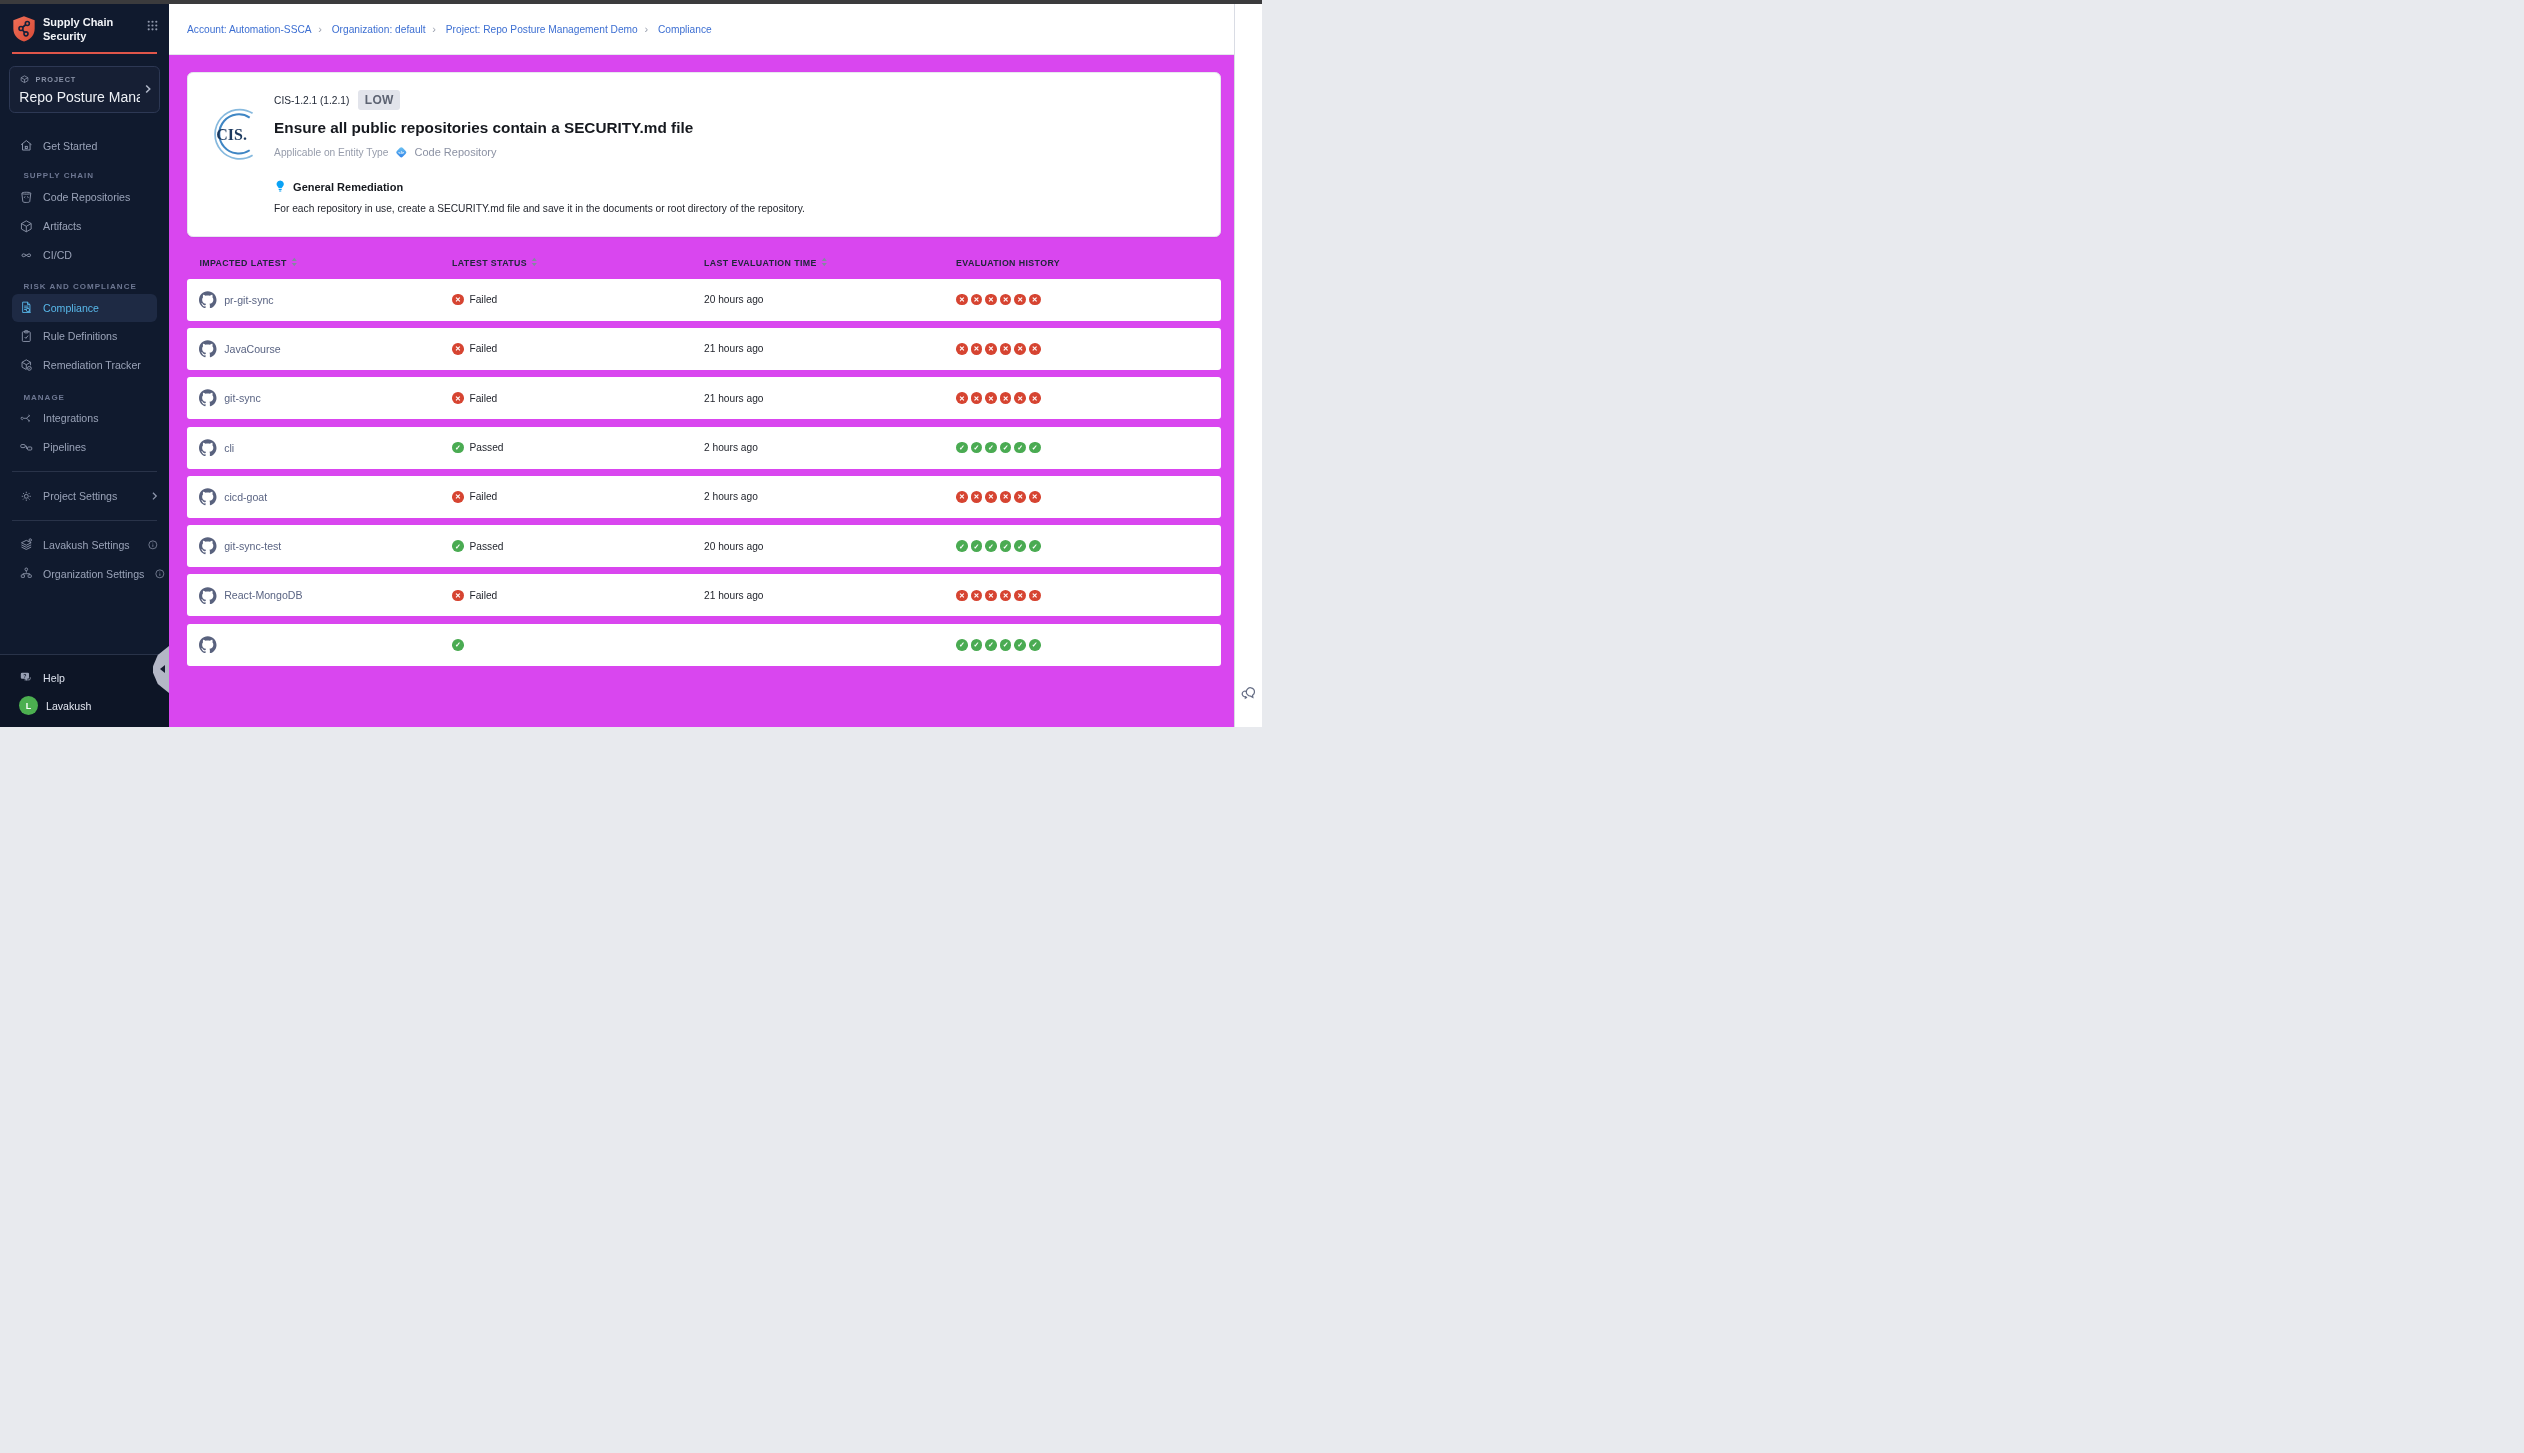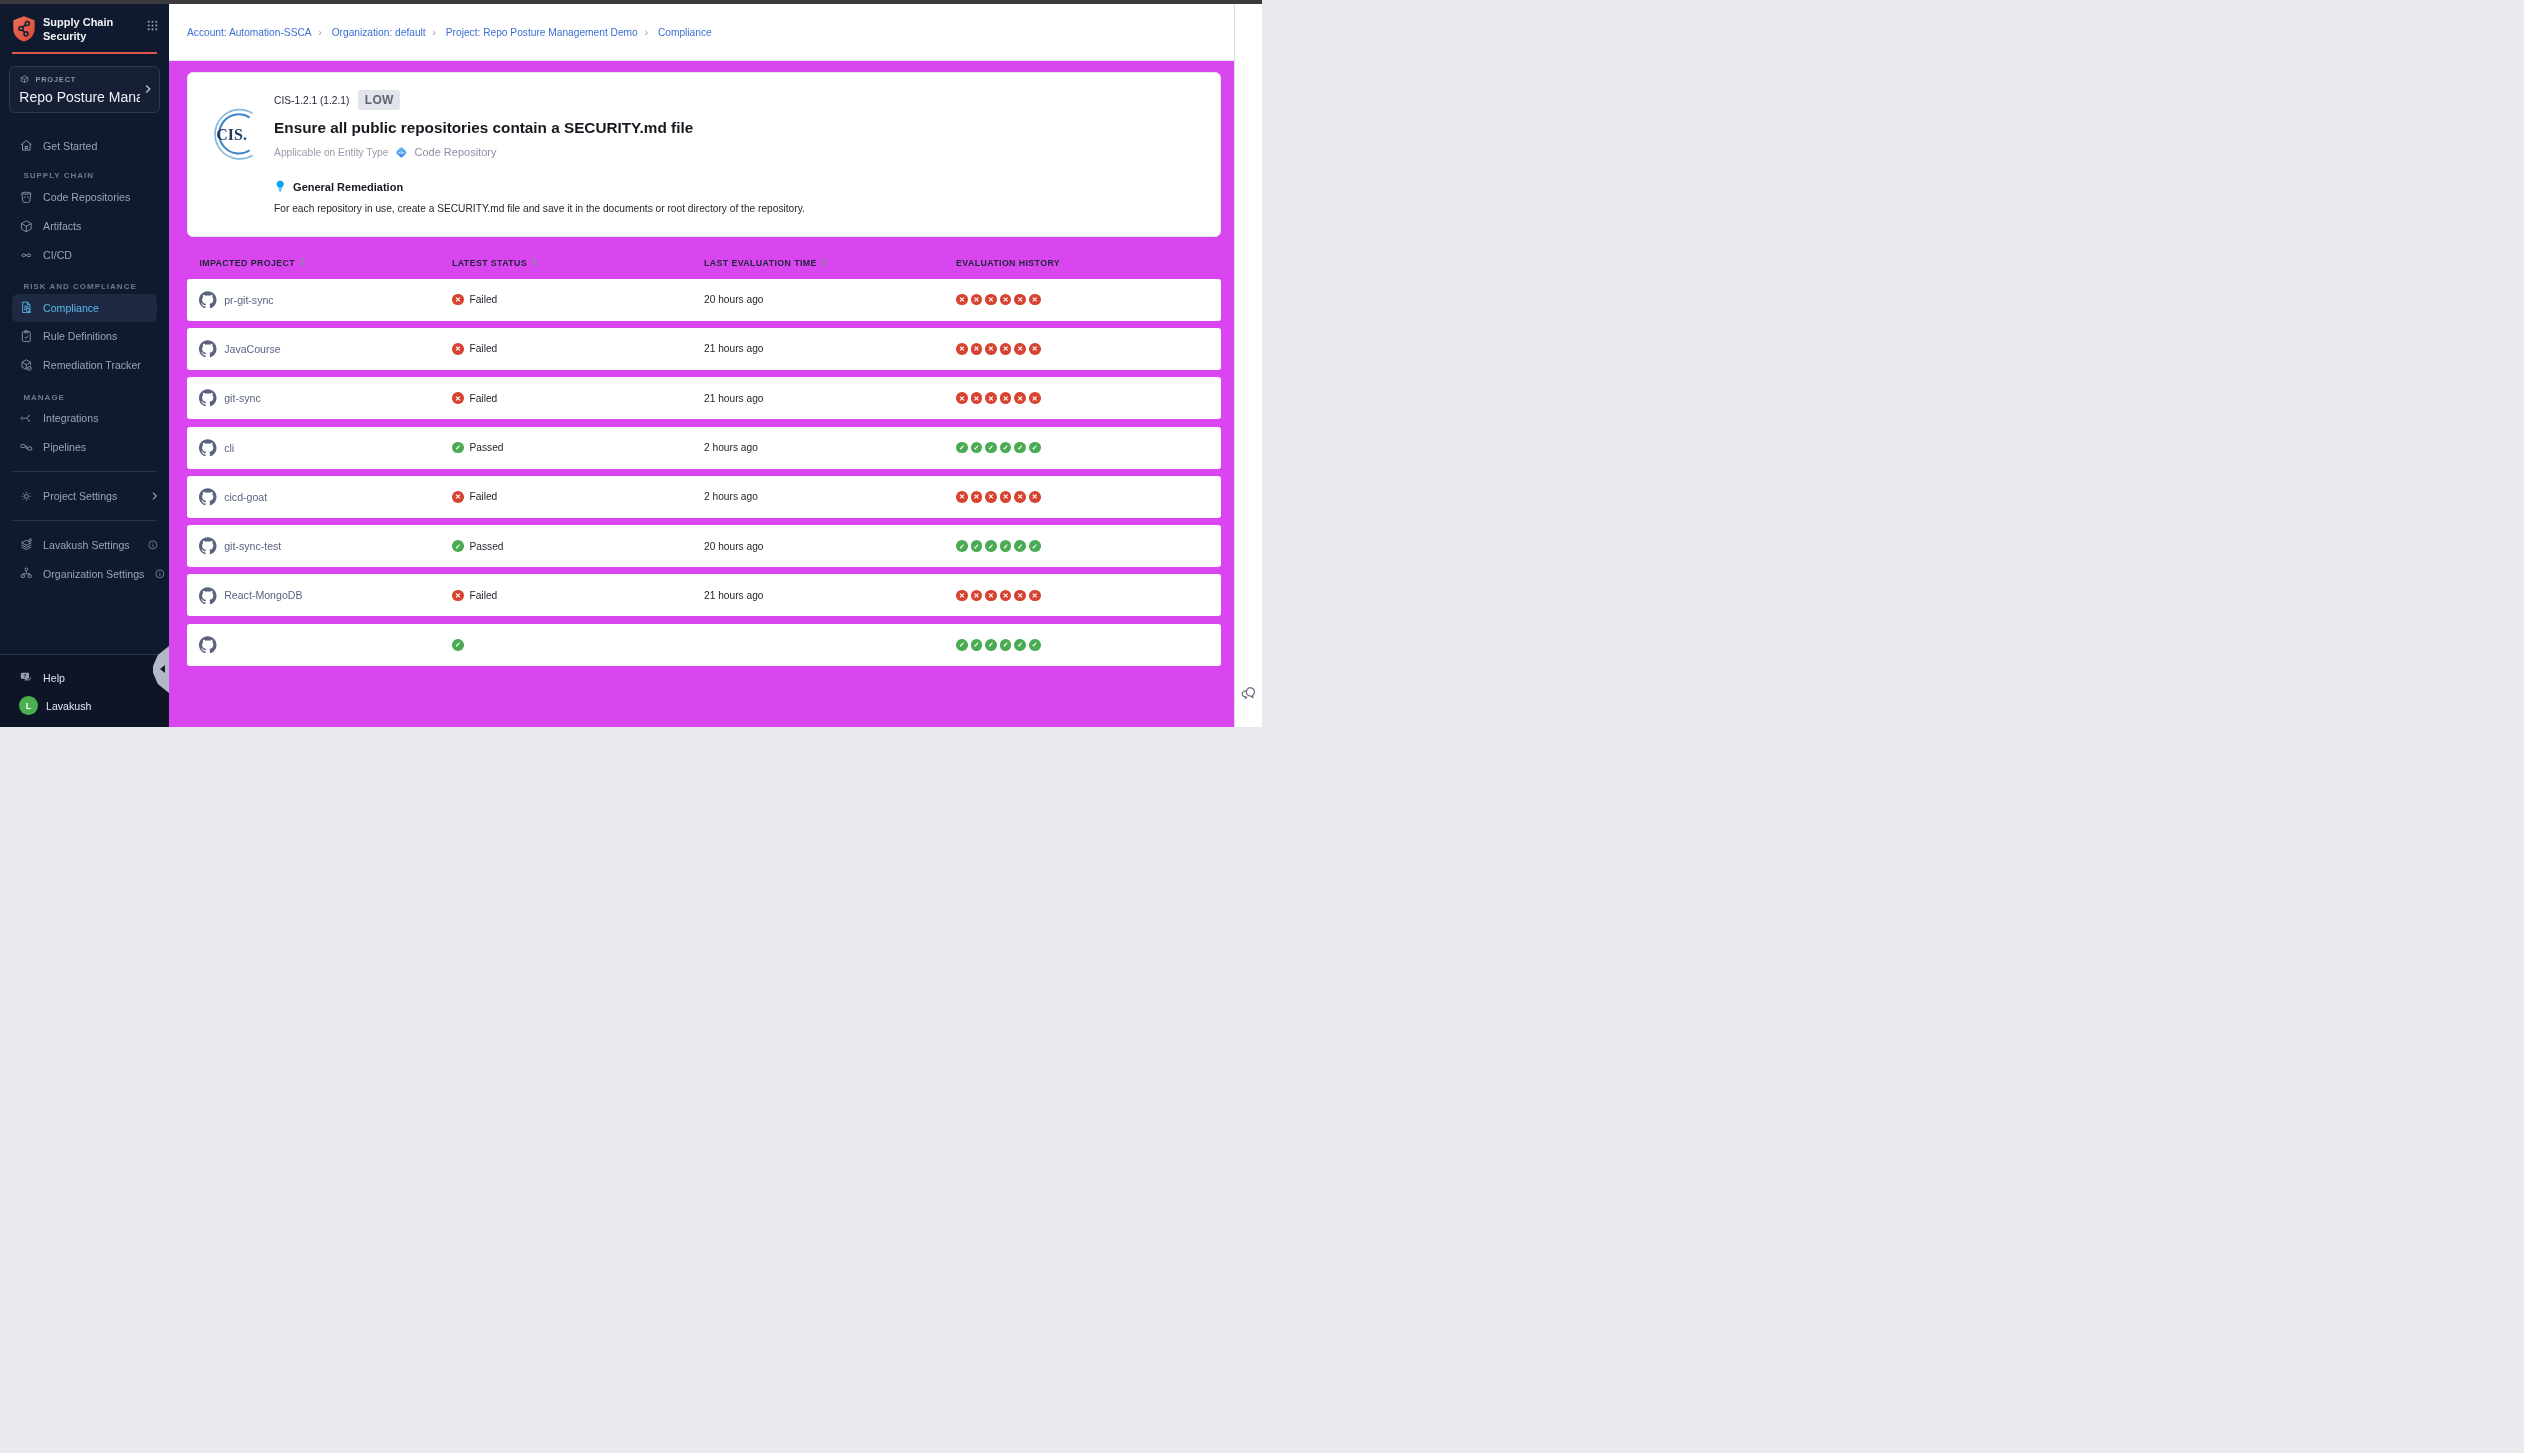--- a/index.html
+++ b/index.html
@@ -43,21 +43,21 @@
     clip-path:polygon(100% 0, 30% 19%, 0 43%, 0 57%, 30% 81%, 100% 100%); cursor:pointer; }
   .collapse-handle::after { content:""; position:absolute; right:3.7px; top:19px; width:0; height:0;
     border-top:4.4px solid transparent; border-bottom:4.4px solid transparent; border-right:5.8px solid #141c2f; }
 
   
   .right-strip { position:absolute; top:3.7px; right:0; bottom:0; width:28.5px; background:#ffffff; border-left:0.7px solid #d9dce4; z-index:3; }
   .chat-fab { position:absolute; right:4.4px; bottom:23.4px; z-index:7; cursor:pointer; }
 
   
   .main { position:absolute; top:3.7px; left:169px; right:28.5px; bottom:0; }
-  .crumb-bar { height:57px; background:#fff; border-bottom:0.7px solid #e4e7ed; display:flex; align-items:center; padding-left:18px; }
+  .crumb-bar { height:51px; background:#fff; border-bottom:0.7px solid #e4e7ed; display:flex; align-items:center; padding-left:18px; }
   .crumb a { color:#3d6fd2; font-size:10.2px; text-decoration:none; cursor:pointer; }
   .crumb .sep { color:#9aa0ae; font-size:11px; padding:0 6.6px; }
 
   .content { position:absolute; top:51px; left:0; right:0; bottom:0; padding:17px 12.4px 0 18px; }
 
   .rule-card { background:#fff; border:0.7px solid #e6e8ef; border-radius:5.8px; box-shadow:0 0.7px 1.5px rgba(16,24,40,.05);
     padding:17.5px 20.5px 22px 17.5px; display:flex; gap:14.6px; }
   .cis-logo { flex:none; margin-top:16px; }
   .rule-meta { display:flex; align-items:center; }
   .rule-id { color:#1d2433; font-size:10.2px; }
@@ -339,21 +339,21 @@
             </svg>
             <span class="remed-title">General Remediation</span>
           </div>
           <div class="remed-text">For each repository in use, create a SECURITY.md file and save it in the documents or root directory of the repository.</div>
         </div>
       </div>
 
 
       <div class="thead">
         <div class="th c1">
-          <span>IMPACTED PROJECT</span>
+          <span>IMPACTED LATEST</span>
           <svg width="6.6" height="10.2" viewBox="0 0 9 14">
               <path d="M4.5 1.2 L8 5.6 H1 Z" fill="#8289a0"></path>
               <path d="M4.5 12.8 L1 8.4 H8 Z" fill="#8289a0"></path>
             </svg>
         </div>
         <div class="th c2">
           <span>LATEST STATUS</span>
           <svg width="6.6" height="10.2" viewBox="0 0 9 14">
               <path d="M4.5 1.2 L8 5.6 H1 Z" fill="#8289a0"></path>
               <path d="M4.5 12.8 L1 8.4 H8 Z" fill="#8289a0"></path>

